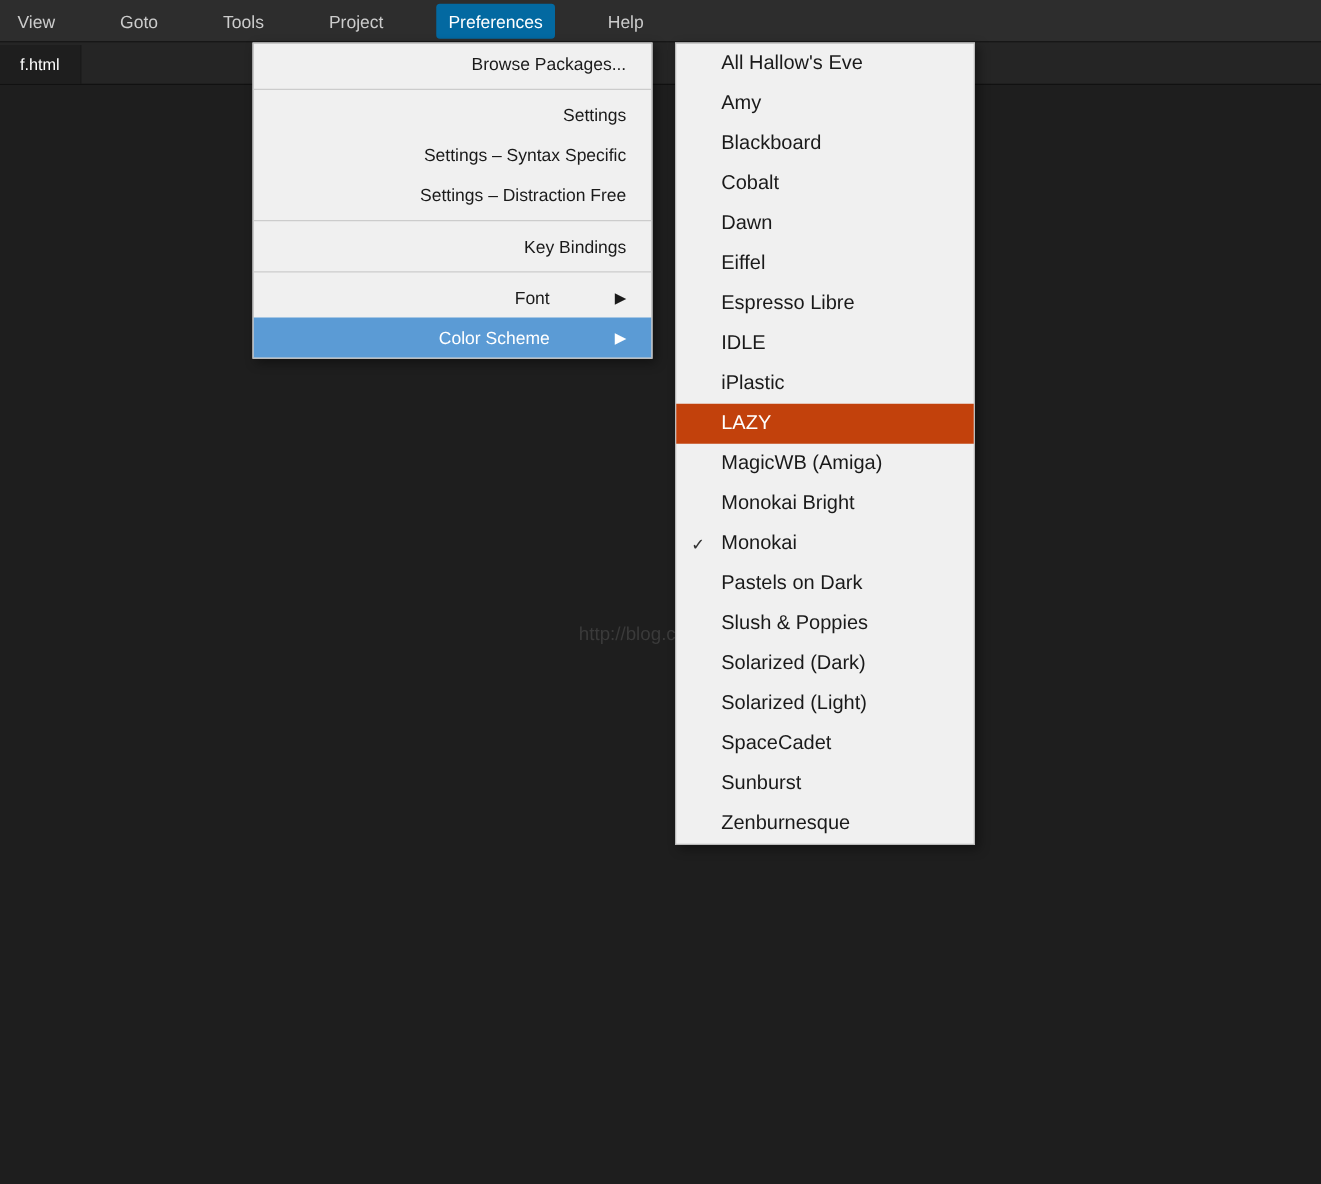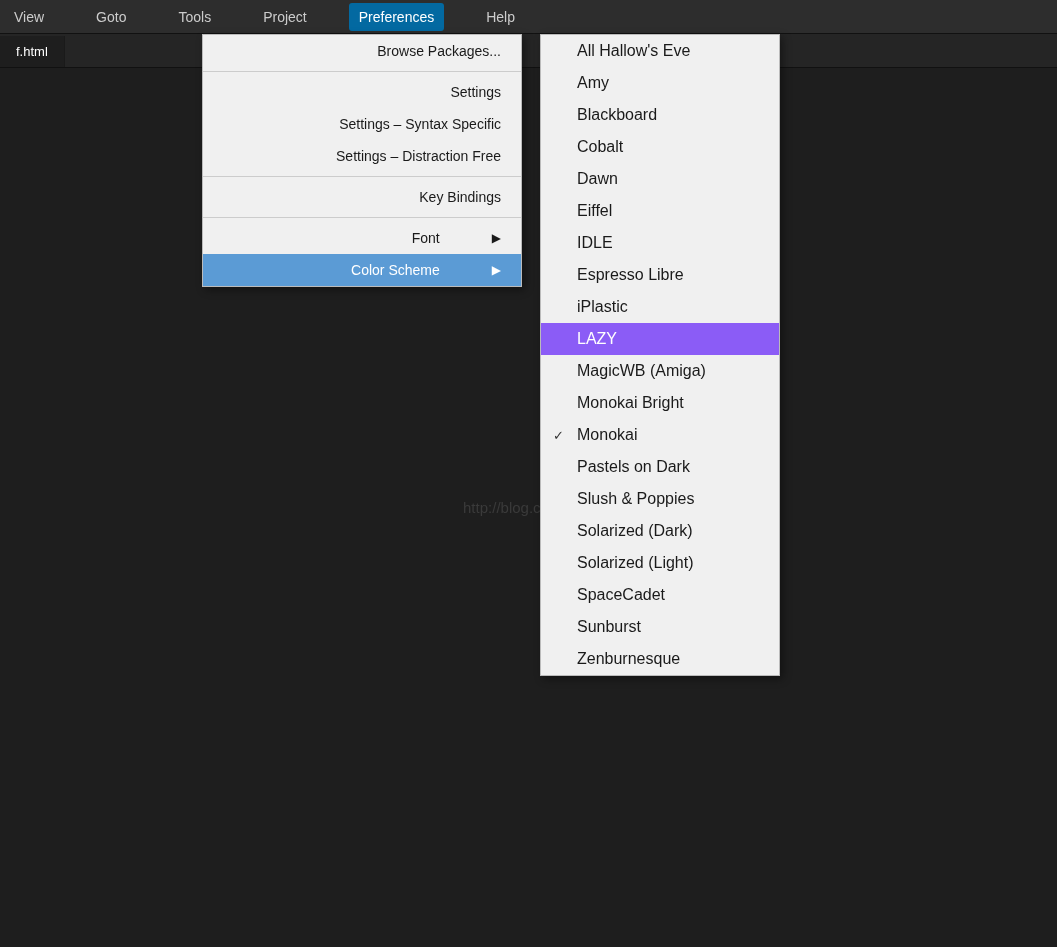--- a/index.html
+++ b/index.html
@@ -133,21 +133,21 @@
       padding: 7px 16px 7px 36px;
       color: #1a1a1a;
       cursor: pointer;
       display: flex;
       align-items: center;
       font-size: 16px;
       position: relative;
       text-align: center;
     }
     .scheme-item.selected-active {
-      background: #8b5cf6;
+      background: #c2410c;
       color: #fff;
     }
     .scheme-item.checked::before {
       content: '✓';
       position: absolute;
       left: 12px;
       font-size: 13px;
       color: #333;
     }
   </style>
@@ -201,22 +201,22 @@
     </div>
   </div>
 
   <div class="color-scheme-menu">
   <div class="scheme-item">All Hallow's Eve</div>
       <div class="scheme-item">Amy</div>
       <div class="scheme-item">Blackboard</div>
       <div class="scheme-item">Cobalt</div>
       <div class="scheme-item">Dawn</div>
       <div class="scheme-item">Eiffel</div>
+      <div class="scheme-item">Espresso Libre</div>
       <div class="scheme-item">IDLE</div>
-      <div class="scheme-item">Espresso Libre</div>
       <div class="scheme-item">iPlastic</div>
       <div class="scheme-item selected-active">LAZY</div>
       <div class="scheme-item">MagicWB (Amiga)</div>
       <div class="scheme-item">Monokai Bright</div>
       <div class="scheme-item checked">Monokai</div>
       <div class="scheme-item">Pastels on Dark</div>
       <div class="scheme-item">Slush &amp; Poppies</div>
       <div class="scheme-item">Solarized (Dark)</div>
       <div class="scheme-item">Solarized (Light)</div>
       <div class="scheme-item">SpaceCadet</div>

